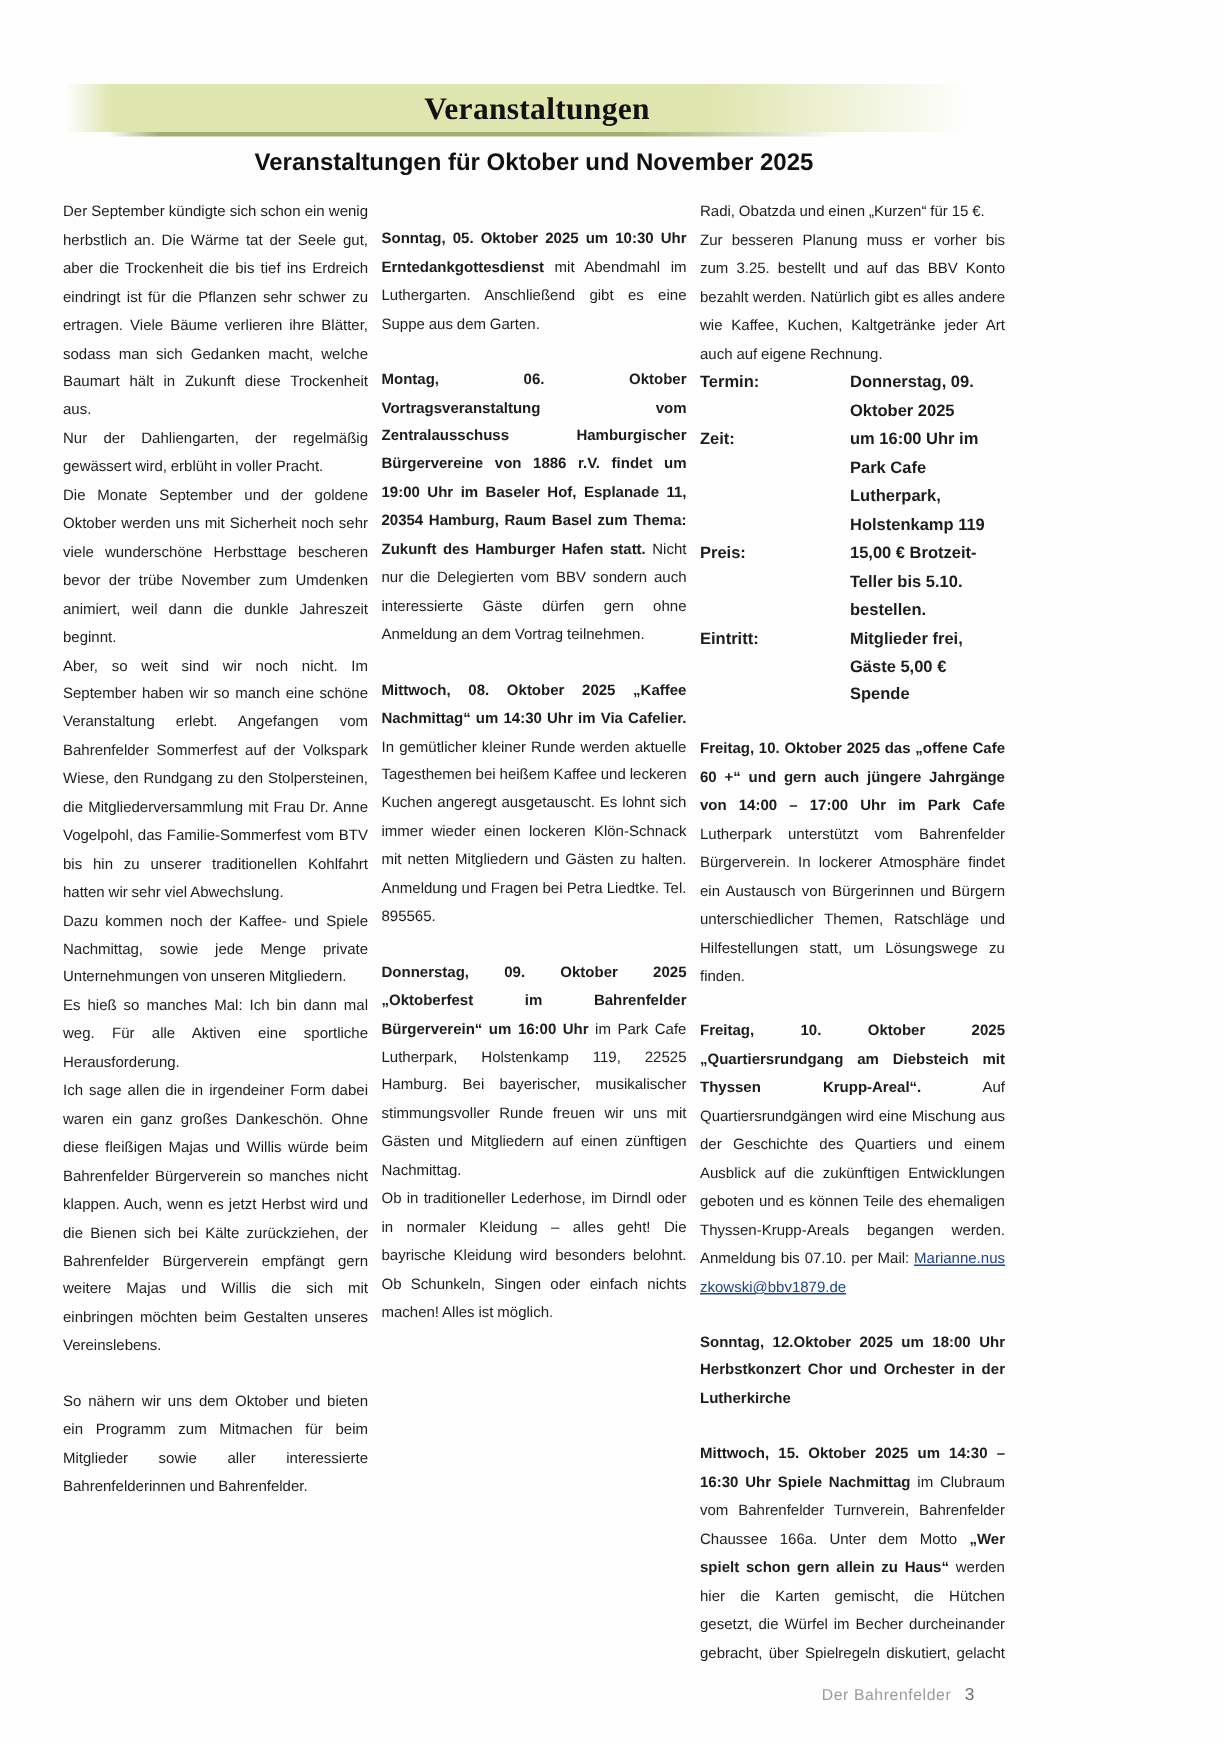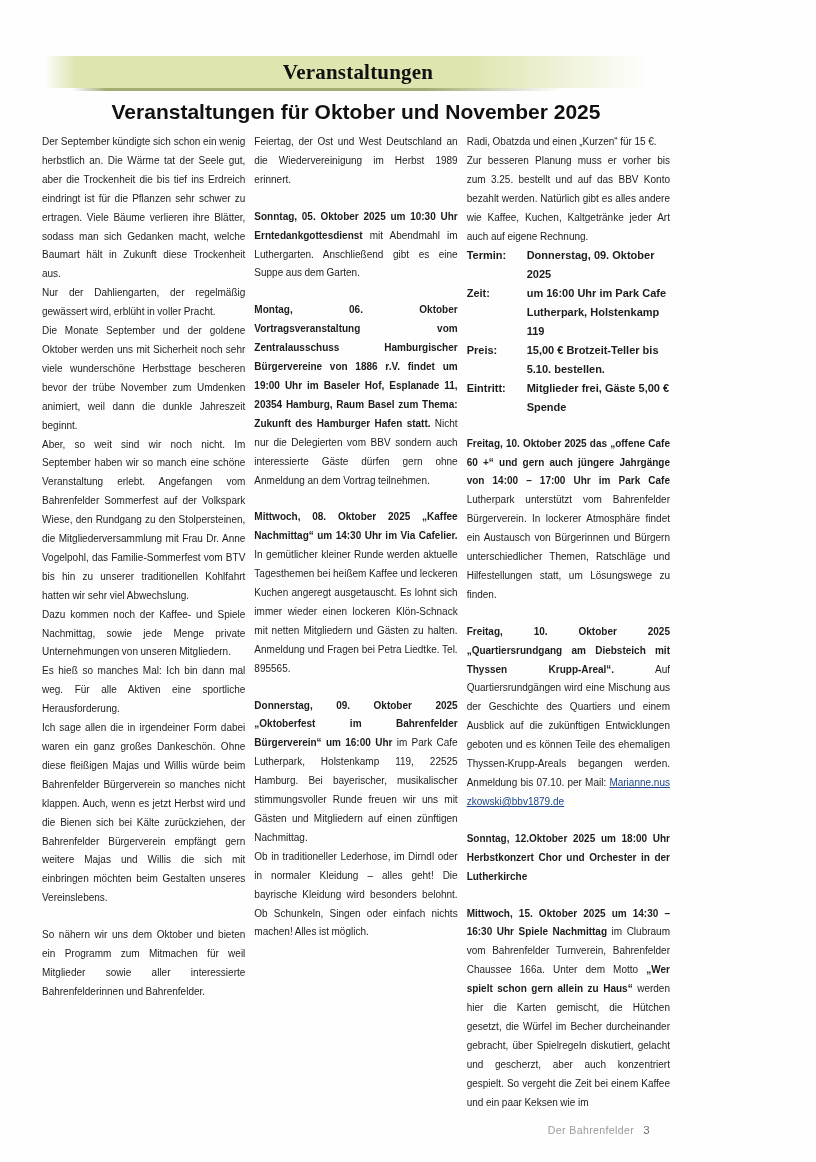--- a/index.html
+++ b/index.html
@@ -30,21 +30,21 @@
   .banner-title {
     font-family: "Liberation Serif", serif;
     font-weight: 700; font-size: 21px; color: #111;
     letter-spacing: 0.2px;
   }
 
   
   .subtitle {
     position: absolute; left: 42px; right: 30px; top: 100px;
     text-align: center;
-    font-weight: 700; font-size: 21px; color: #111;
+    font-weight: 700; font-size: 16px; color: #111;
   }
 
   
   .columns {
     position: absolute; left: 42px; right: 30px; top: 133px; bottom: 52px;
     display: flex; gap: 9px;
     overflow: hidden;
   }
   .col { flex: 1 1 0; min-width: 0; }
   .para {
@@ -58,21 +58,21 @@
   .bold { font-weight: 700; }
   a.email-link {
     color: #1c4587; text-decoration: underline;
     word-break: break-all; cursor: pointer;
   }
 
   
   .details { font-size: 11px; line-height: 18.9px; }
   .detail-row { display: flex; }
   .detail-label { width: 60px; flex: 0 0 60px; font-weight: 700; }
-  .detail-value { flex: 1; font-weight: 700; }
+  .detail-value { flex: 1; font-weight: 700; margin-left: 40px; }
 
   
   .footer {
     position: absolute; right: 50px; bottom: 26px;
     font-size: 10.5px; letter-spacing: 0.4px;
     color: #9a9a9a;
     display: flex; align-items: baseline; gap: 9px;
   }
   .footer .page-num { color: #6f6f6f; font-size: 11.5px; }
 </style>
@@ -89,24 +89,23 @@
 
   <div class="columns">
     <div class="col">
         <p class="para"><span class="">Der September kündigte sich schon ein wenig herbstlich an. Die Wärme tat der Seele gut, aber die Trockenheit die bis tief ins Erdreich eindringt ist für die Pflanzen sehr schwer zu ertragen. Viele Bäume verlieren ihre Blätter, sodass man sich Gedanken macht, welche Baumart hält in Zukunft diese Trockenheit aus.</span></p>
         <p class="para"><span class="">Nur der Dahliengarten, der regelmäßig gewässert wird, erblüht in voller Pracht.</span></p>
         <p class="para"><span class="">Die Monate September und der goldene Oktober werden uns mit Sicherheit noch sehr viele wunderschöne Herbsttage bescheren bevor der trübe November zum Umdenken animiert, weil dann die dunkle Jahreszeit beginnt.</span></p>
         <p class="para"><span class="">Aber, so weit sind wir noch nicht. Im September haben wir so manch eine schöne Veranstaltung erlebt. Angefangen vom Bahrenfelder Sommerfest auf der Volkspark Wiese, den Rundgang zu den Stolpersteinen, die Mitgliederversammlung mit Frau Dr. Anne Vogelpohl, das Familie-Sommerfest vom BTV bis hin zu unserer traditionellen Kohlfahrt hatten wir sehr viel Abwechslung.</span></p>
         <p class="para"><span class="">Dazu kommen noch der Kaffee- und Spiele Nachmittag, sowie jede Menge private Unternehmungen von unseren Mitgliedern.</span></p>
         <p class="para"><span class="">Es hieß so manches Mal: Ich bin dann mal weg. Für alle Aktiven eine sportliche Herausforderung.</span></p>
         <p class="para"><span class="">Ich sage allen die in irgendeiner Form dabei waren ein ganz großes Dankeschön. Ohne diese fleißigen Majas und Willis würde beim Bahrenfelder Bürgerverein so manches nicht klappen. Auch, wenn es jetzt Herbst wird und die Bienen sich bei Kälte zurückziehen, der Bahrenfelder Bürgerverein empfängt gern weitere Majas und Willis die sich mit einbringen möchten beim Gestalten unseres Vereinslebens.</span></p>
-        <p class="para gap"><span class="">So nähern wir uns dem Oktober und bieten ein Programm zum Mitmachen für weil Mitglieder sowie aller interessierte Bahrenfelderinnen und Bahrenfelder.</span></p>
+        <p class="para gap"><span class="">So nähern wir uns dem Oktober und bieten ein Programm zum Mitmachen für beim Mitglieder sowie aller interessierte Bahrenfelderinnen und Bahrenfelder.</span></p>
       </div>
     <div class="col">
-        <p class="para"><span class="">Feiertag, der Ost und West Deutschland an die Wiedervereinigung im Herbst 1989 erinnert.</span></p>
         <p class="para gap"><span class="bold">Sonntag, 05. Oktober 2025 um 10:30 Uhr Erntedankgottesdienst</span><span class=""> mit Abendmahl im Luthergarten. Anschließend gibt es eine Suppe aus dem Garten.</span></p>
         <p class="para gap"><span class="bold">Montag, 06. Oktober Vortragsveranstaltung vom Zentralausschuss Hamburgischer Bürgervereine von 1886 r.V. findet um 19:00 Uhr im Baseler Hof, Esplanade 11, 20354 Hamburg, Raum Basel zum Thema: Zukunft des Hamburger Hafen statt.</span><span class=""> Nicht nur die Delegierten vom BBV sondern auch interessierte Gäste dürfen gern ohne Anmeldung an dem Vortrag teilnehmen.</span></p>
         <p class="para gap"><span class="bold">Mittwoch, 08. Oktober 2025 „Kaffee Nachmittag“ um 14:30 Uhr im Via Cafelier.</span><span class=""> In gemütlicher kleiner Runde werden aktuelle Tagesthemen bei heißem Kaffee und leckeren Kuchen angeregt ausgetauscht. Es lohnt sich immer wieder einen lockeren Klön-Schnack mit netten Mitgliedern und Gästen zu halten. Anmeldung und Fragen bei Petra Liedtke. Tel. 895565.</span></p>
         <p class="para gap"><span class="bold">Donnerstag, 09. Oktober 2025 „Oktoberfest im Bahrenfelder Bürgerverein“ um 16:00 Uhr</span><span class=""> im Park Cafe Lutherpark, Holstenkamp 119, 22525 Hamburg. Bei bayerischer, musikalischer stimmungsvoller Runde freuen wir uns mit Gästen und Mitgliedern auf einen zünftigen Nachmittag.</span></p>
         <p class="para"><span class="">Ob in traditioneller Lederhose, im Dirndl oder in normaler Kleidung – alles geht! Die bayrische Kleidung wird besonders belohnt. Ob Schunkeln, Singen oder einfach nichts machen! Alles ist möglich.</span></p>
       </div>
     <div class="col">
         <p class="para"><span class="">Radi, Obatzda und einen „Kurzen“ für 15 €.</span></p>
         <p class="para"><span class="">Zur besseren Planung muss er vorher bis zum 3.25. bestellt und auf das BBV Konto bezahlt werden. Natürlich gibt es alles andere wie Kaffee, Kuchen, Kaltgetränke jeder Art auch auf eigene Rechnung.</span></p>
         <div class="details">

